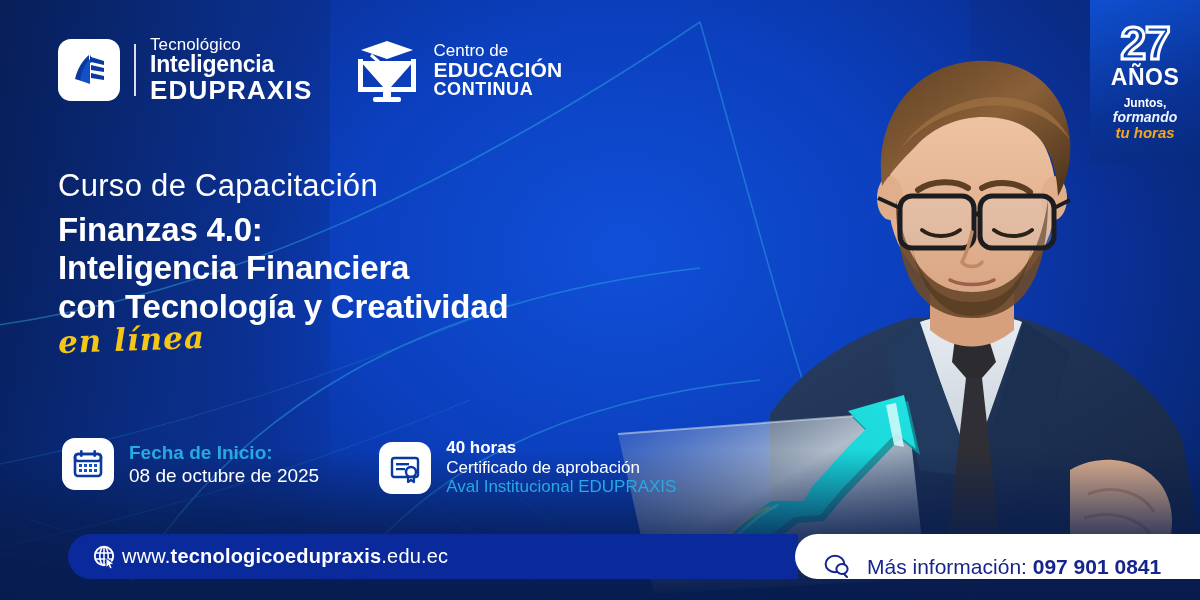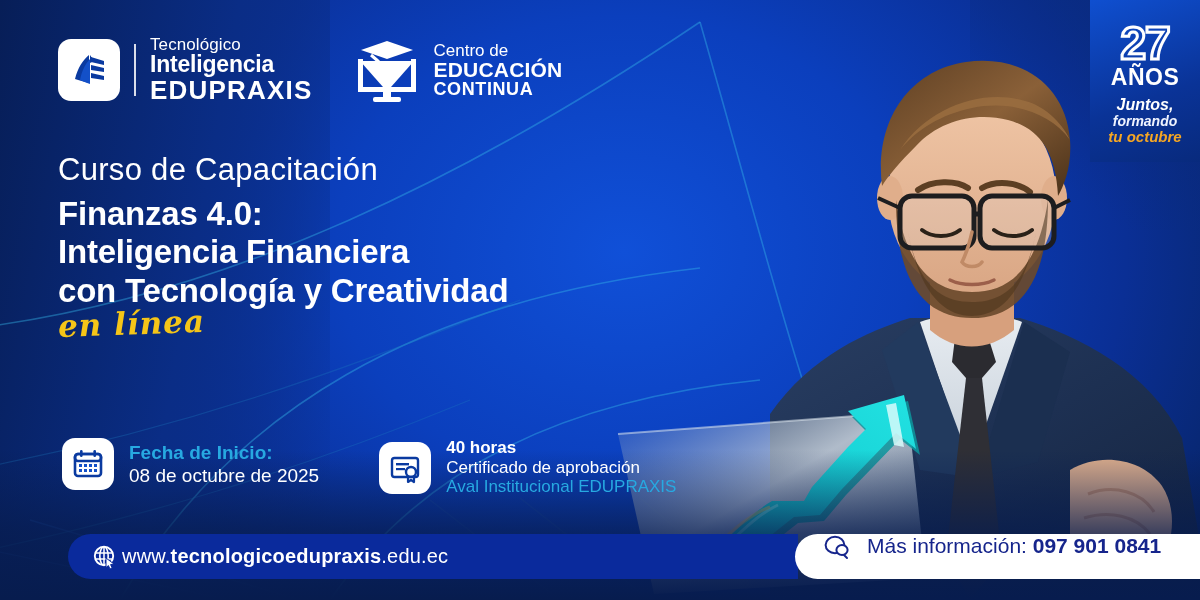--- a/index.html
+++ b/index.html
@@ -43,25 +43,25 @@
   .cec-txt .c3{font-size:18px;font-weight:700;letter-spacing:.6px;}
   
   .badge27{
     position:absolute;right:0;top:0;width:110px;height:162px;
     background:linear-gradient(160deg,#0f4fd0 0%,#0a3397 60%,#082a7d 100%);
     display:flex;flex-direction:column;align-items:center;justify-content:flex-start;padding-top:22px;
   }
   .badge27 .num{font-size:46px;font-weight:700;line-height:.94;letter-spacing:-1px;
     color:transparent;-webkit-text-stroke:3px #fff;}
   .badge27 .anos{font-size:23px;font-weight:700;color:#fff;letter-spacing:.5px;line-height:1;margin-top:1px;}
-  .badge27 .j1{font-size:16px;font-style:italic;font-weight:700;color:#fff;line-height:1.05;margin-top:8px;}
+  .badge27 .j1{font-size:12px;font-weight:700;color:#fff;line-height:1.05;margin-top:8px;}
   .badge27 .j2{font-size:14px;font-style:italic;font-weight:700;color:#eef3ff;line-height:1.05;}
   .badge27 .j3{font-size:15px;font-style:italic;font-weight:700;color:#f5a623;line-height:1.05;}
   
-  .headline{position:absolute;left:58px;top:152px;width:620px;}
+  .headline{position:absolute;left:58px;top:168px;width:620px;}
   .kicker{color:#fff;font-size:31px;font-weight:300;letter-spacing:.3px;line-height:1.15;}
   .title{color:#fff;font-size:33px;font-weight:700;line-height:1.17;letter-spacing:-.2px;margin-top:7px;}
   .script{color:#f5c518;font-size:31px;font-style:italic;font-weight:700;
           font-family:"DejaVu Serif",serif;letter-spacing:1px;margin-top:-2px;transform:rotate(-2deg);
           transform-origin:left center;display:inline-block;}
   
   .info-row{position:absolute;left:62px;top:438px;display:flex;gap:60px;align-items:flex-start;}
   .info{display:flex;align-items:center;gap:15px;}
   .ic{width:52px;height:52px;border-radius:13px;background:#fff;display:flex;align-items:center;justify-content:center;flex:0 0 auto;}
   .info-txt{line-height:1.22;}
@@ -73,21 +73,21 @@
   .info2 .t-white-b,.info2 .t-white,.info2 .t-cyan2{font-size:17px;}
   
   .urlbar{
     position:absolute;left:68px;top:534px;width:730px;height:45px;
     background:#0a2a9c;border-radius:23px 0 0 23px;display:flex;align-items:center;padding-left:24px;gap:4px;
   }
   .url{color:#fff;font-size:20px;font-weight:300;letter-spacing:.2px;}
   .url b{font-weight:700;}
   .phonepill{
     position:absolute;left:795px;top:534px;width:405px;height:45px;
-    background:#fff;border-radius:23px 0 0 23px;display:flex;align-items:flex-start;padding-left:28px;gap:14px;
+    background:#fff;border-radius:23px 0 0 23px;display:flex;align-items:flex-end;padding-left:28px;gap:14px;
   }
   .phone{color:#16258c;font-size:21px;font-weight:400;}
   .phone b{font-weight:700;}
   
   .photo{position:absolute;right:0;top:0;width:430px;height:600px;overflow:hidden;pointer-events:none;}
   .laptop{position:absolute;left:608px;top:398px;width:330px;height:200px;pointer-events:none;}
   .arrow-wrap{position:absolute;left:690px;top:355px;width:260px;height:215px;pointer-events:none;}
 </style>
 </head>
 <body>
@@ -271,21 +271,21 @@
       </div>
     </div>
 
   </div>
 
   <div class="badge27">
     <div class="num">27</div>
     <div class="anos">AÑOS</div>
     <div class="j1">Juntos,</div>
     <div class="j2">formando</div>
-    <div class="j3">tu octubre</div>
+    <div class="j3">tu horas</div>
   </div>
 
   <div class="headline">
     <div class="kicker">Curso de Capacitación</div>
     <div class="title">
       <div>Finanzas 4.0:</div>
       <div>Inteligencia Financiera</div>
       <div>con Tecnología y Creatividad</div>
     </div>
     <div class="script">en línea</div>

